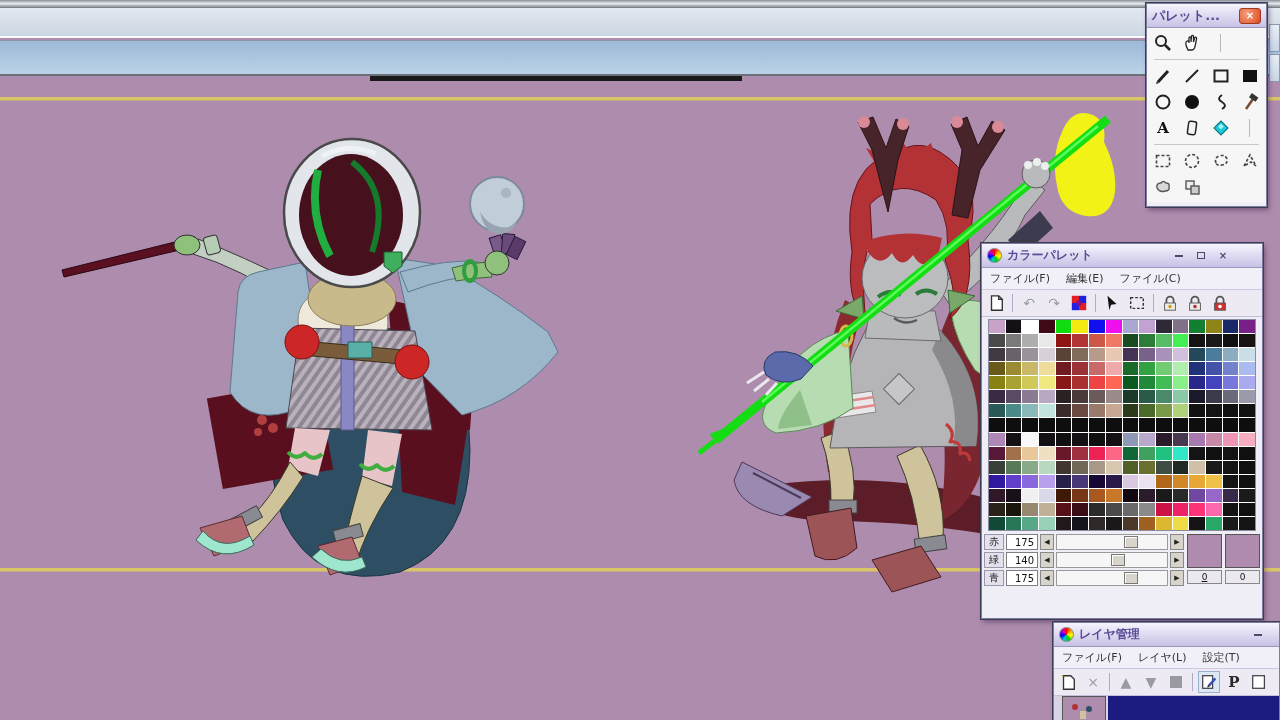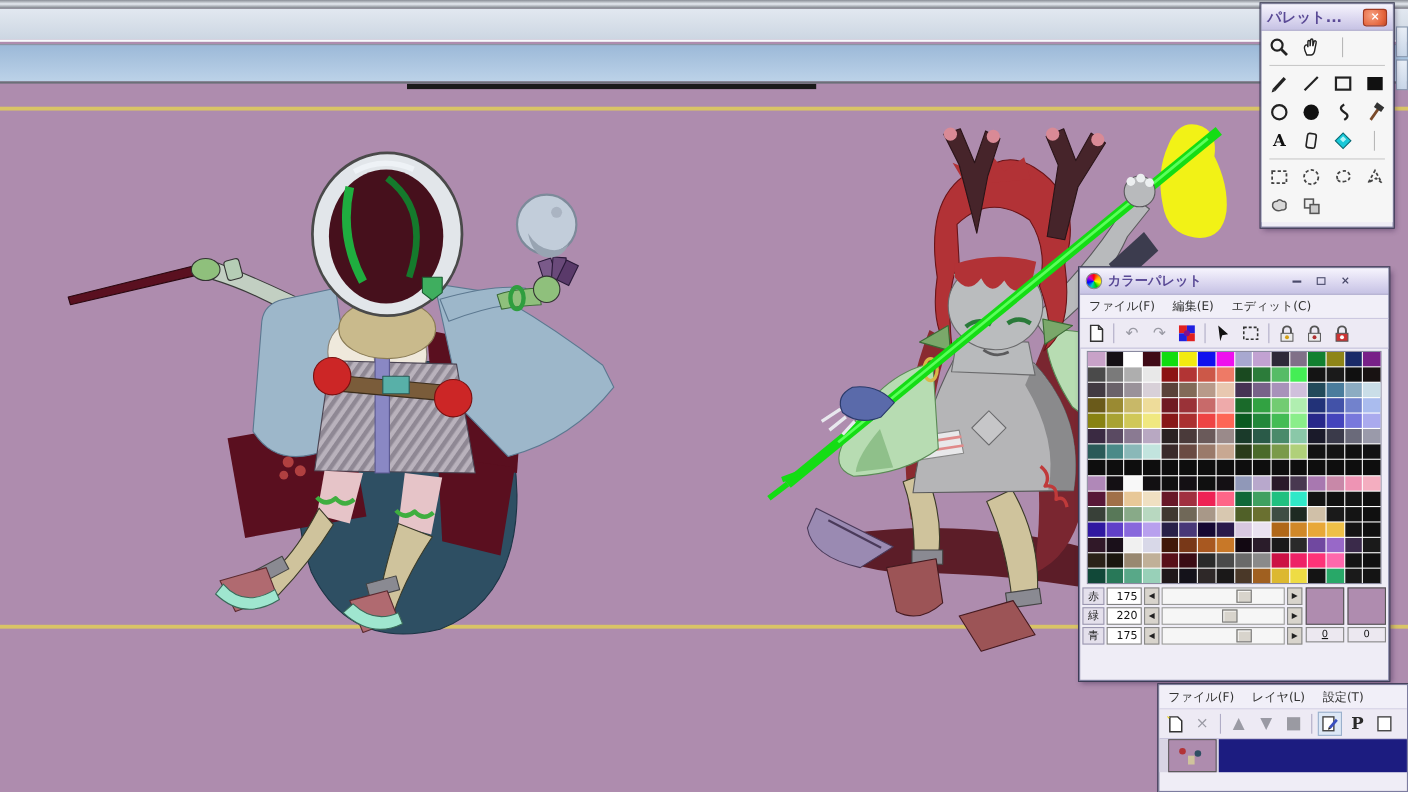--- a/index.html
+++ b/index.html
@@ -387,21 +387,21 @@
           </span>
         <span class="tb-btn">
             <span class="max-g"></span>
           </span>
         <span class="tb-btn">×</span>
       </span>
     </div>
     <div class="menubar">
       <span class="menu-item">ファイル(F)</span>
       <span class="menu-item">編集(E)</span>
-      <span class="menu-item">エディット(C)</span>
+      <span class="menu-item">ファイル(C)</span>
     </div>
     <div class="toolbar">
       <span class="tbtn">
         <svg width="18" height="18" viewBox="0 0 20 20">
             <path d="M5,2 h8 l4,4 v12 h-12 z" fill="#fff" stroke="#333" stroke-width="1.5"></path>
             <path d="M13,2 v4 h4" fill="none" stroke="#333" stroke-width="1.5"></path>
           </svg>
       </span>
       <span class="tsep"></span>
       <span class="tbtn gray-glyph">↶</span>
@@ -697,21 +697,21 @@
           <span class="sl-label">赤</span>
           <span class="sl-value">175</span>
           <span class="sl-arrow">◀</span>
           <span class="sl-track">
               <span class="thumb" style="left: 67px;"></span>
             </span>
           <span class="sl-arrow">▶</span>
         </div>
         <div class="slider-row">
           <span class="sl-label">緑</span>
-          <span class="sl-value">220</span>
+          <span class="sl-value">140</span>
           <span class="sl-arrow">◀</span>
           <span class="sl-track">
               <span class="thumb" style="left: 54px;"></span>
             </span>
           <span class="sl-arrow">▶</span>
         </div>
         <div class="slider-row">
           <span class="sl-label">青</span>
           <span class="sl-value">175</span>
           <span class="sl-arrow">◀</span>
@@ -728,20 +728,29 @@
         </div>
         <div class="counters">
           <span class="counter" style="text-decoration:underline;">0</span>
           <span class="counter">0</span>
         </div>
       </div>
     </div>
   </div>
 
   <div class="window" id="layer-win">
+    <div class="titlebar">
+      <span class="rainbow"></span>
+      <span>レイヤ管理</span>
+      <span class="tb-btns" style="margin-right:8px;">
+        <span class="tb-btn">
+            <span class="min-g"></span>
+          </span>
+      </span>
+    </div>
     <div class="menubar">
       <span class="menu-item">ファイル(F)</span>
       <span class="menu-item">レイヤ(L)</span>
       <span class="menu-item">設定(T)</span>
     </div>
     <div class="toolbar">
       <span class="tbtn">
         <svg width="18" height="18" viewBox="0 0 20 20">
             <path d="M5,3 h8 l4,4 v11 h-12 z" fill="#fff" stroke="#333" stroke-width="1.5"></path>
             <path d="M2,2 l3,1.5 -1.5,1.5 z" fill="#e8d020"></path>

